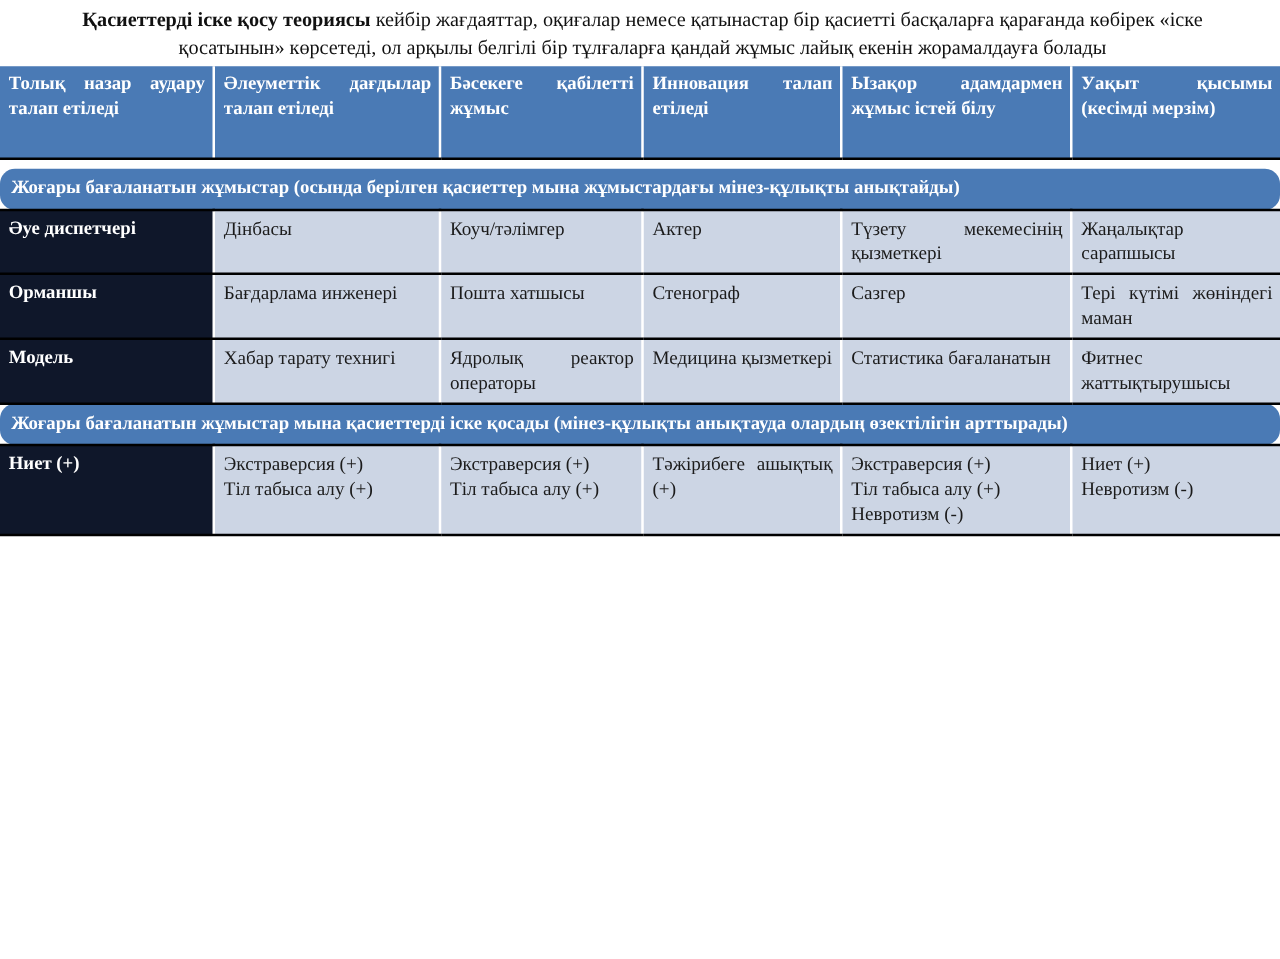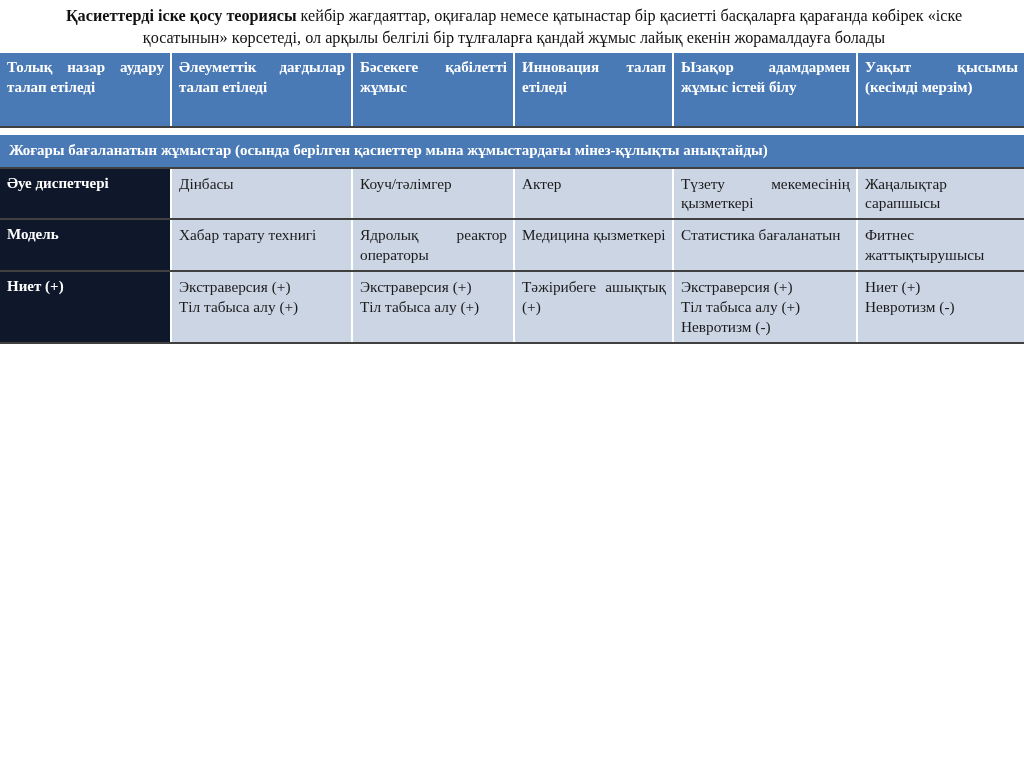--- a/index.html
+++ b/index.html
@@ -50,21 +50,21 @@
   table.matrix col.c2 { width: 162px; }
   table.matrix col.c3 { width: 159px; }
   table.matrix col.c4 { width: 184px; }
   table.matrix col.c5 { width: 167px; }
 
   table.matrix td,
   table.matrix th {
     vertical-align: top;
     padding: 5px 6px 5px 7px;
     border-right: 2px solid #ffffff;
-    border-bottom: 2px solid #404040;
+    border-bottom: 2px solid #000000;
     text-align: justify;
     text-align-last: left;
     word-wrap: break-word;
     overflow-wrap: break-word;
     hyphens: none;
   }
   table.matrix td:last-child,
   table.matrix th:last-child { border-right: none; }
 
   
@@ -83,20 +83,21 @@
   tr.section-row td {
     background: #4a7ab5;
     color: #ffffff;
     font-weight: bold;
     font-size: 15px;
     line-height: 1.30;
     padding: 6px 10px 6px 9px;
     border-right: none;
     text-align: justify;
     text-align-last: left;
+    border-radius: 12px;
   }
 
   
   td.rowlabel {
     background: #0f172a;
     color: #ffffff;
     font-weight: bold;
     font-size: 15px;
     line-height: 1.30;
   }
@@ -165,31 +166,42 @@
         <td class="datacell">Дінбасы</td>
         <td class="datacell">Коуч/тәлімгер</td>
         <td class="datacell">Актер</td>
         <td class="datacell">Түзету мекемесінің қызметкері</td>
         <td class="datacell">Жаңалықтар сарапшысы</td>
       </tr>
 
 
 
 
+      <tr class="stripe-a">
+        <td class="rowlabel">Орманшы</td>
+        <td class="datacell">Бағдарлама инженері</td>
+        <td class="datacell">Пошта хатшысы</td>
+        <td class="datacell">Стенограф</td>
+        <td class="datacell">Сазгер</td>
+        <td class="datacell">Тері күтімі жөніндегі маман</td>
+      </tr>
 
 
       <tr class="stripe-a">
         <td class="rowlabel">Модель</td>
         <td class="datacell">Хабар тарату технигі</td>
         <td class="datacell">Ядролық реактор операторы</td>
         <td class="datacell">Медицина қызметкері</td>
         <td class="datacell">Статистика бағаланатын</td>
         <td class="datacell">Фитнес жаттықтырушысы</td>
       </tr>
 
+      <tr class="section-row">
+        <td colspan="6">Жоғары бағаланатын жұмыстар мына қасиеттерді іске қосады (мінез-құлықты анықтауда олардың өзектілігін арттырады)</td>
+      </tr>
 
       <tr class="stripe-a">
         <td class="rowlabel">Ниет (+)</td>
         <td class="datacell">
             <span class="multi">
               <span>Экстраверсия (+)</span>
               <span>Тіл табыса алу (+)</span>
             </span>
           </td>
         <td class="datacell">

